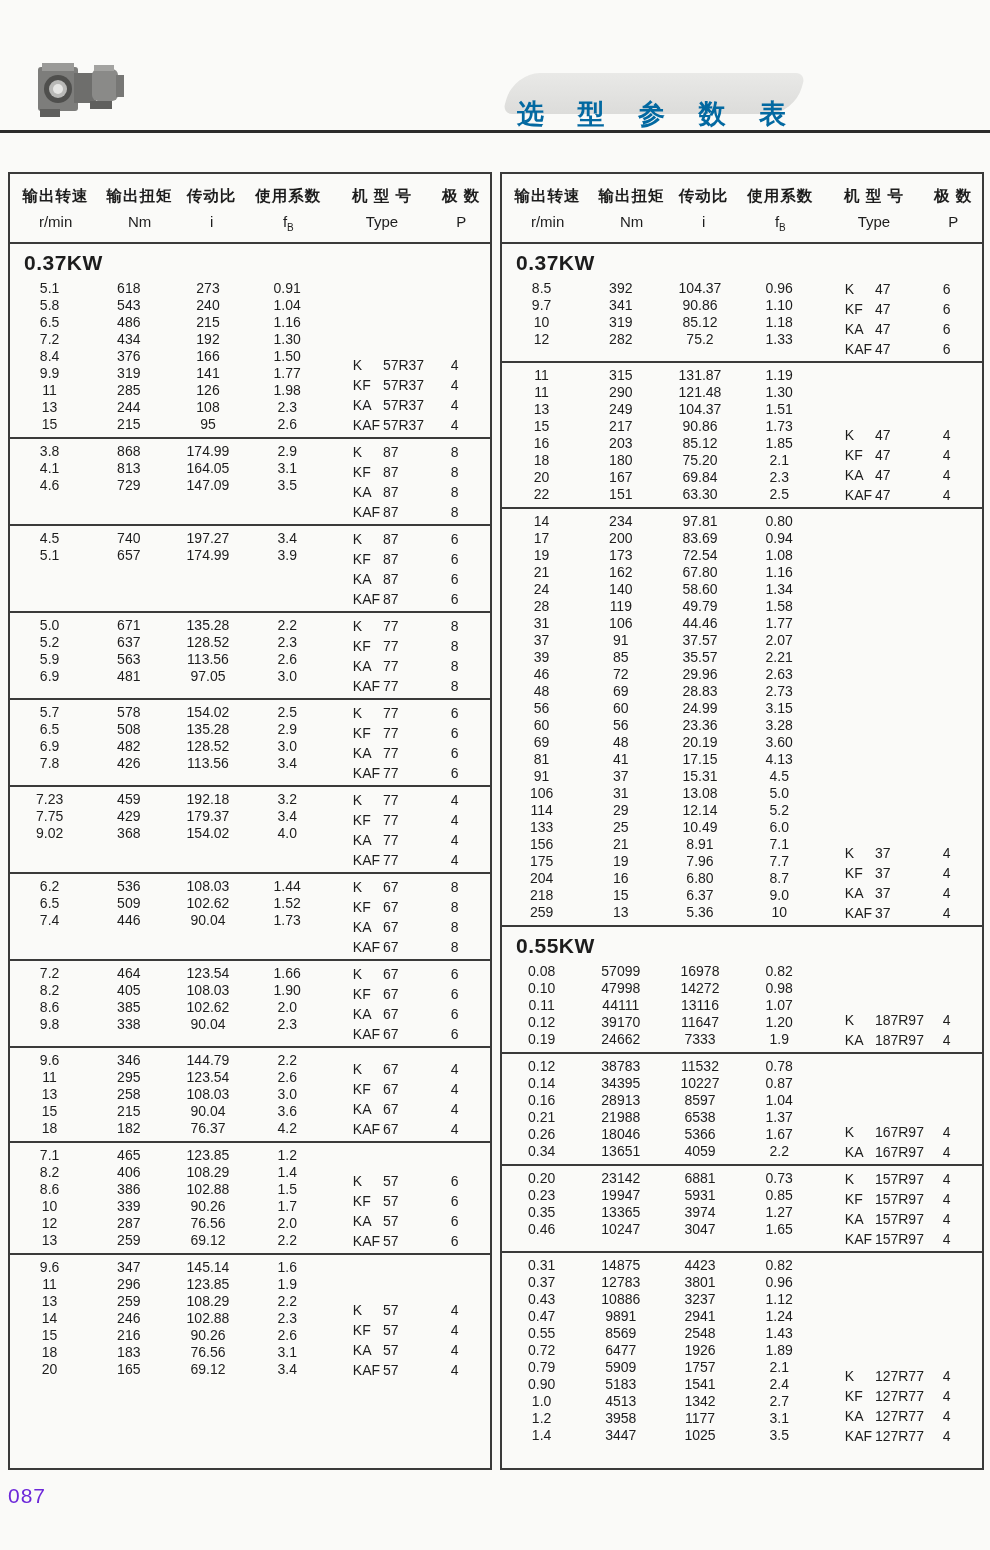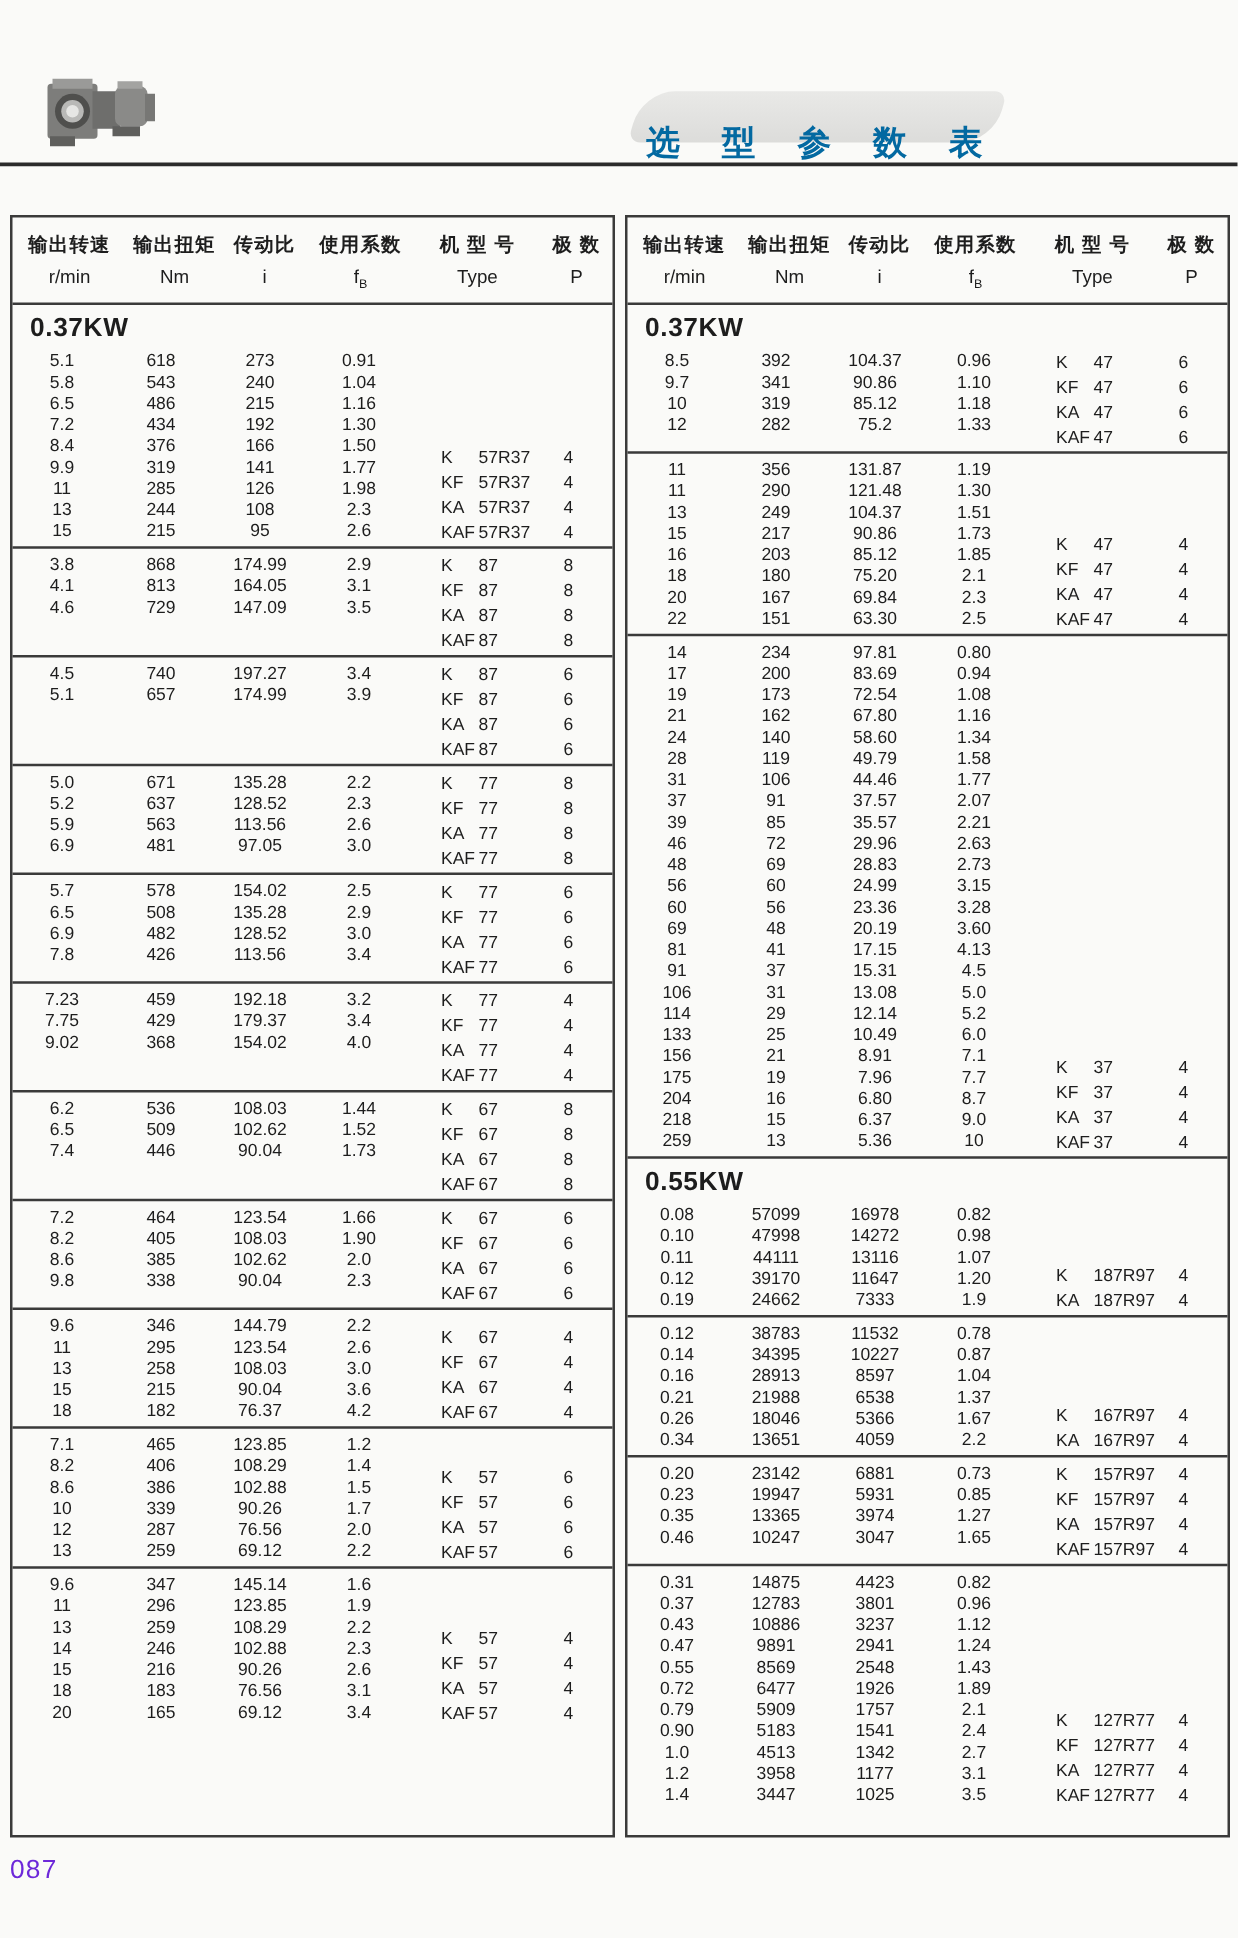--- a/index.html
+++ b/index.html
@@ -676,21 +676,21 @@
                 <div class="type-name"><span class="tpfx">KAF</span>47</div>
                 <div class="pole">6</div>
               </div>
             </div>
           </div>
         </div>
         <div class="block">
           <div class="block-body">
             <div class="rows">
               <div class="cell">11</div>
-              <div class="cell">356</div>
+              <div class="cell">315</div>
               <div class="cell">131.87</div>
               <div class="cell">1.19</div>
               <div class="cell">11</div>
               <div class="cell">290</div>
               <div class="cell">121.48</div>
               <div class="cell">1.30</div>
               <div class="cell">13</div>
               <div class="cell">249</div>
               <div class="cell">104.37</div>
               <div class="cell">1.51</div>

